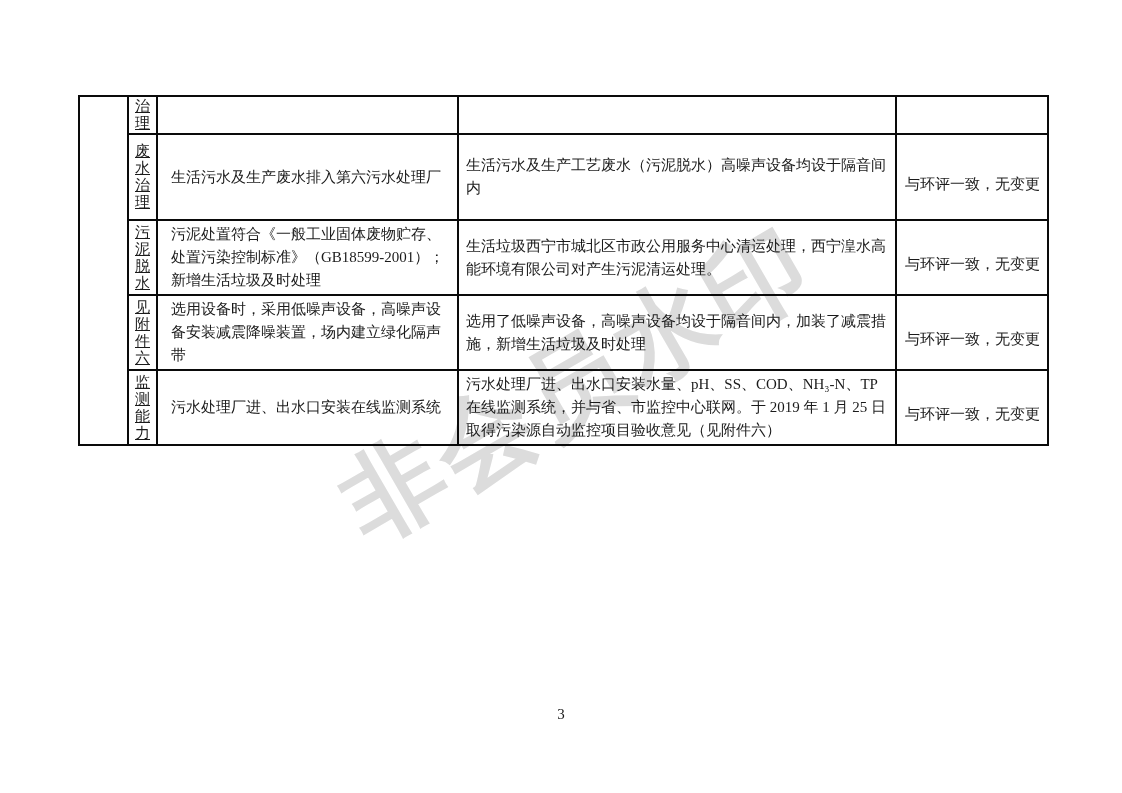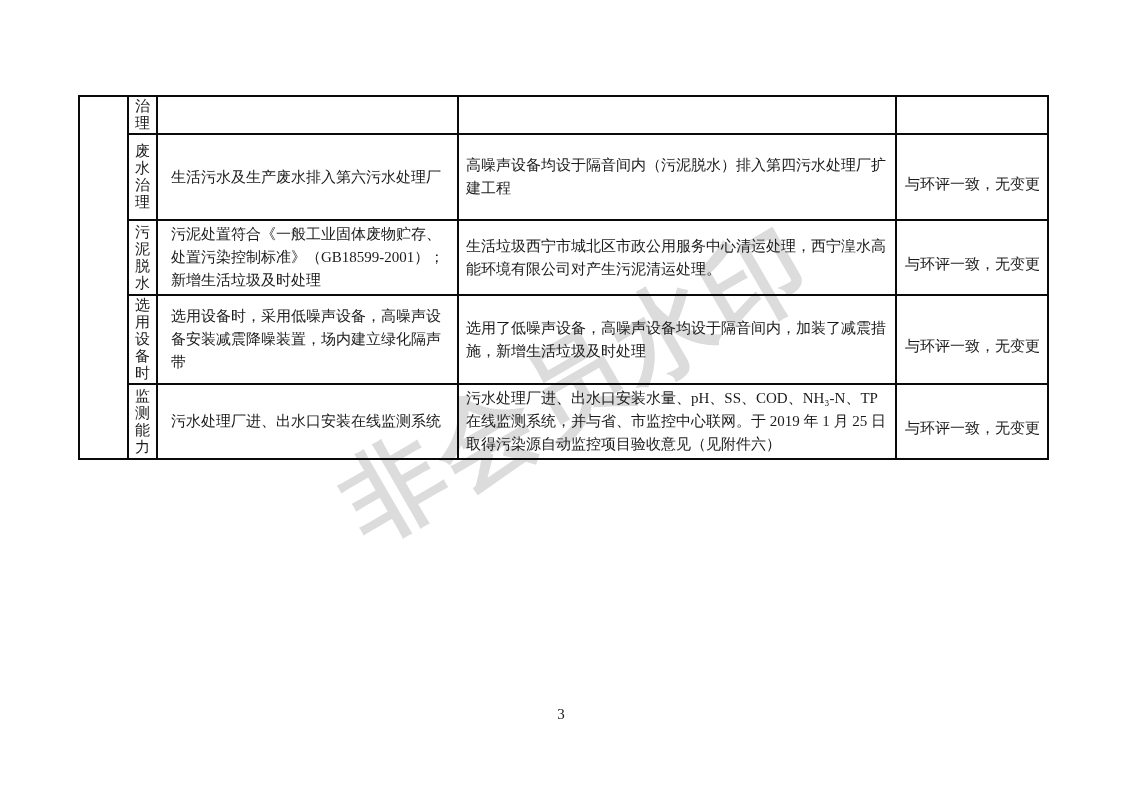--- a/index.html
+++ b/index.html
@@ -46,20 +46,21 @@
   }
   td.cell-spacer { background: transparent; }
   td.cell-category { padding: 1px 0; }
   .vertical-label {
     width: 1em;
     margin: 0 auto;
     word-break: break-all;
     line-height: 17px;
     font-size: 15px;
     text-align: center;
+    text-decoration: underline;
   }
   td.cell-requirement { padding: 2px 6px 2px 13px; }
   td.cell-actual { padding: 2px 6px 2px 7px; }
   td.cell-conclusion { padding: 16px 4px 2px 8px; }
   .page-number {
     position: absolute;
     left: 0;
     top: 706px;
     width: 1122px;
     text-align: center;
@@ -90,34 +91,34 @@
         </td>
         <td class="cell-requirement"></td>
         <td class="cell-actual"></td>
         <td class="cell-conclusion"></td>
       </tr>
       <tr style="height:86px">
         <td class="cell-category">
           <div class="vertical-label">废水治理</div>
         </td>
         <td class="cell-requirement">生活污水及生产废水排入第六污水处理厂</td>
-        <td class="cell-actual">高噪声设备均设于隔音间内（污泥脱水）排入第四污水处理厂扩建工程</td>
+        <td class="cell-actual">生活污水及生产工艺废水（污泥脱水）高噪声设备均设于隔音间内</td>
         <td class="cell-conclusion">与环评一致，无变更</td>
       </tr>
       <tr style="height:75px">
         <td class="cell-category">
           <div class="vertical-label">污泥脱水</div>
         </td>
         <td class="cell-requirement">污泥处置符合《一般工业固体废物贮存、处置污染控制标准》（GB18599-2001）；新增生活垃圾及时处理</td>
         <td class="cell-actual">生活垃圾西宁市城北区市政公用服务中心清运处理，西宁湟水高能环境有限公司对产生污泥清运处理。</td>
         <td class="cell-conclusion">与环评一致，无变更</td>
       </tr>
       <tr style="height:71px">
         <td class="cell-category">
-          <div class="vertical-label">选用设备时</div>
+          <div class="vertical-label">见附件六</div>
         </td>
         <td class="cell-requirement">选用设备时，采用低噪声设备，高噪声设备安装减震降噪装置，场内建立绿化隔声带</td>
         <td class="cell-actual">选用了低噪声设备，高噪声设备均设于隔音间内，加装了减震措施，新增生活垃圾及时处理</td>
         <td class="cell-conclusion">与环评一致，无变更</td>
       </tr>
       <tr style="height:72px">
         <td class="cell-category">
           <div class="vertical-label">监测能力</div>
         </td>
         <td class="cell-requirement">污水处理厂进、出水口安装在线监测系统</td>

